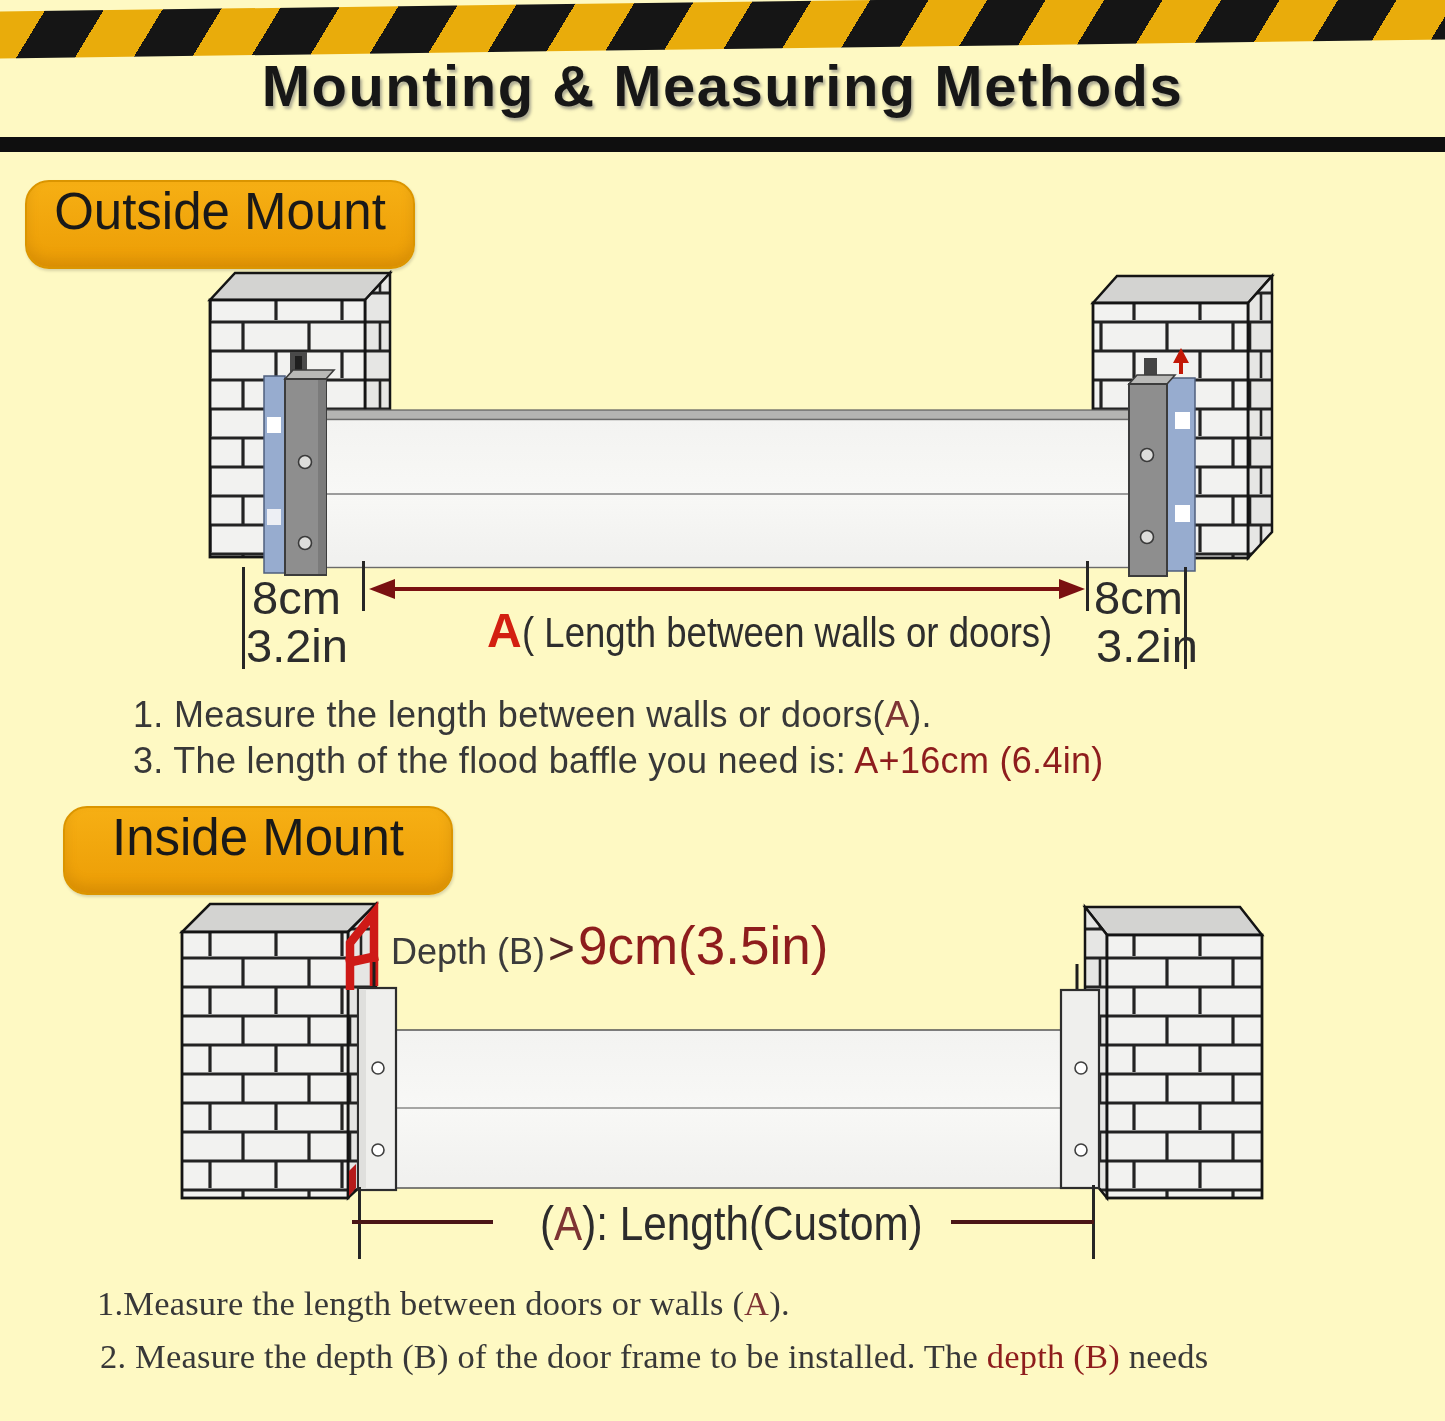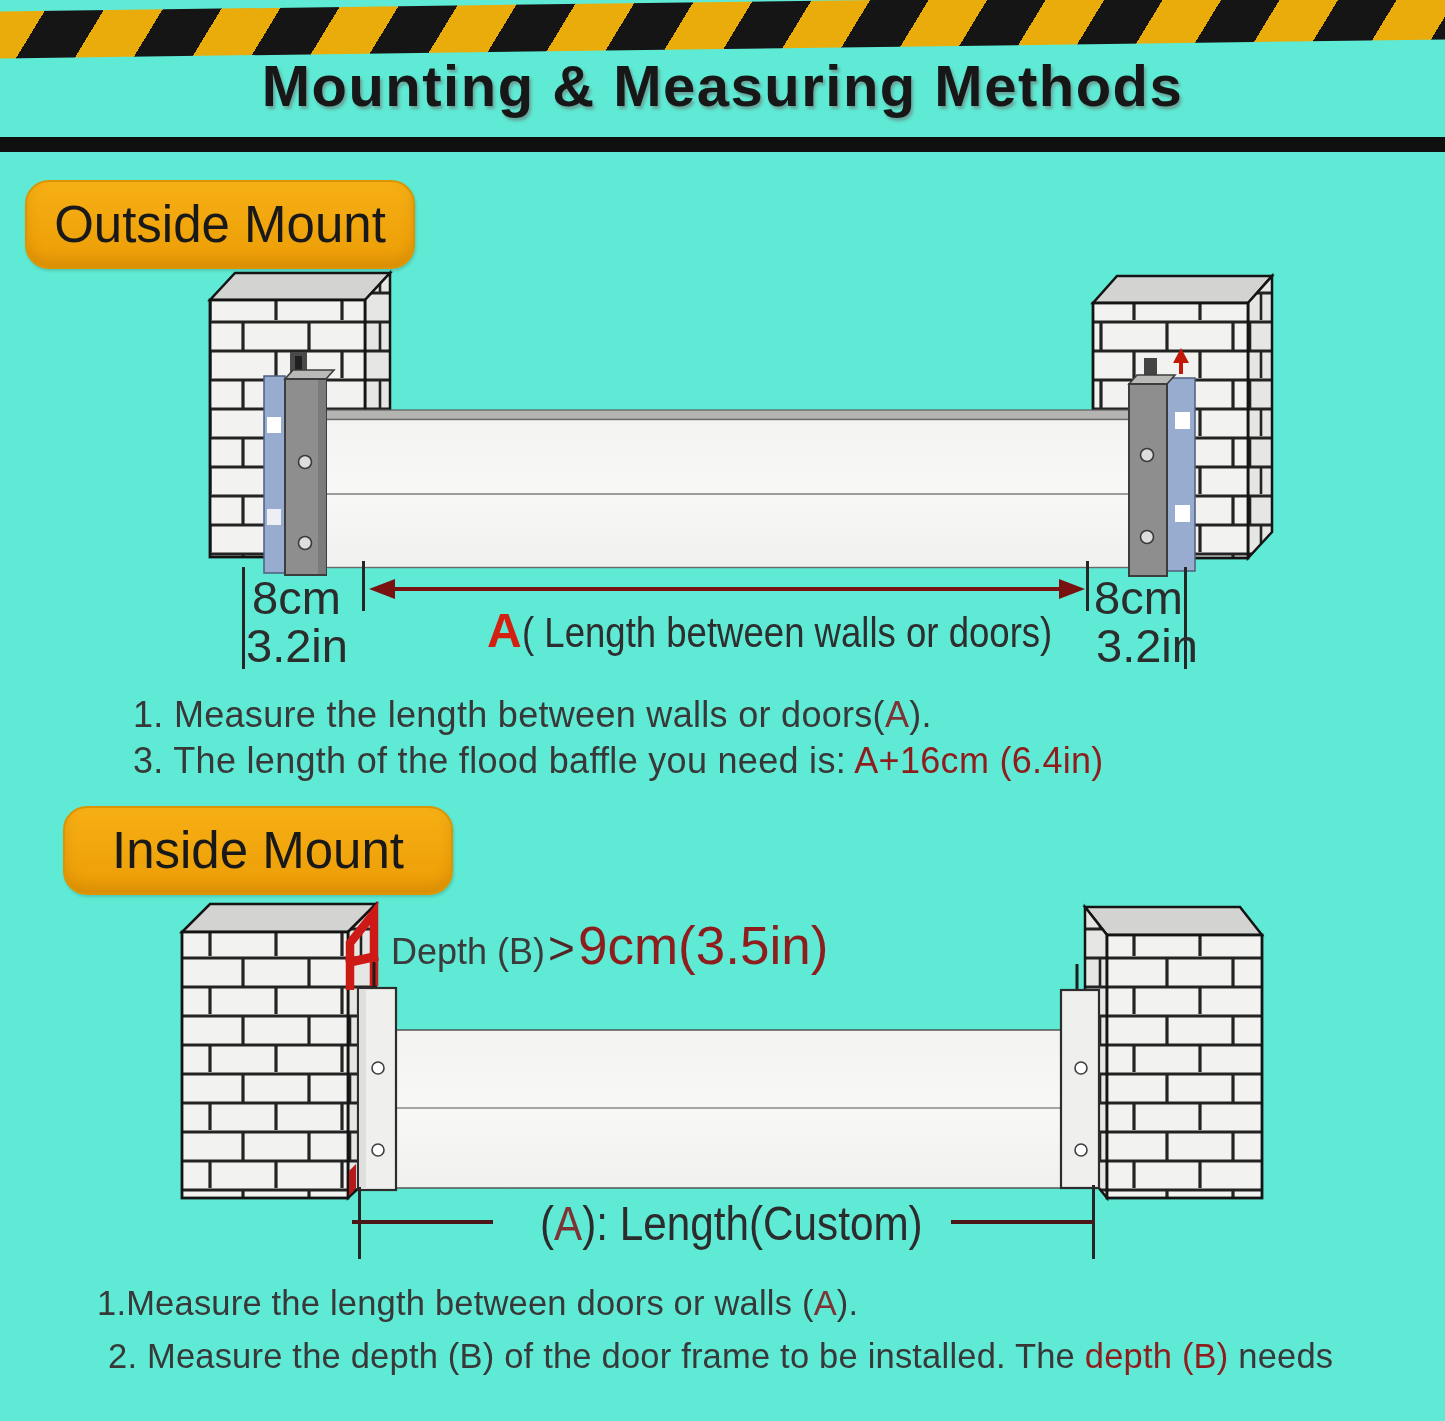--- a/index.html
+++ b/index.html
@@ -1,17 +1,17 @@
 <!DOCTYPE html>
 <html><head>
 <meta charset="utf-8">
 <style>
   html,body{margin:0;padding:0;background:#ffffff;}
   #canvas{
-    position:relative;width:1445px;height:1421px;overflow:hidden;background:#5eead4;
+    position:relative;width:1445px;height:1421px;overflow:hidden;background:#fef9c3;
     font-family:"Liberation Sans","DejaVu Sans",sans-serif;color:#2e2e2e;
   }
   .abs{position:absolute;}
   
   .hazard{
     position:absolute;left:-14px;top:2px;width:1475px;height:47px;
     transform:rotate(-0.75deg);
     background:repeating-linear-gradient(122deg,#E9AC0B 0 50px,#151515 50px 100px);
   }
   .main-title{
@@ -20,21 +20,21 @@
     text-shadow:2px 3px 3px rgba(110,110,110,.55);
     white-space:nowrap;
   }
   .black-bar{position:absolute;left:0;top:137px;width:1445px;height:15px;background:#0f0f0f;}
   
   .badge{
     position:absolute;left:25px;width:386px;height:85px;border-radius:24px;
     background:linear-gradient(180deg,#F6AF14,#EC9D05);
     border:2px solid #DB9500;
     box-shadow:inset 0 -8px 12px rgba(150,90,0,.22), 1px 2px 3px rgba(0,0,0,.15);
-    display:flex;align-items:center;justify-content:center;
+    display:flex;justify-content:center;
     font-size:51px;color:#191919;white-space:nowrap;
   }
   .badge.outside{top:180px;}
   .badge.inside{top:806px;margin-left:38px;}
   
   .dim{position:absolute;font-size:47px;color:#2c2c2c;white-space:nowrap;}
   .vline{position:absolute;width:2.5px;background:#262626;}
   .rseg{position:absolute;height:3.5px;background:#4A1616;}
   .dblarrow{position:absolute;left:369px;top:578px;width:716px;height:22px;display:flex;align-items:center;}
   .dblarrow::before{content:"";width:0;height:0;border-top:10px solid transparent;border-bottom:10px solid transparent;border-right:26px solid #7A1111;}
@@ -45,21 +45,21 @@
   .span-label-1 .rest{font-size:43px;color:#2e2e2e;display:inline-block;transform:scaleX(.85);transform-origin:left bottom;}
   .depth-label{position:absolute;left:391px;top:915px;display:flex;align-items:baseline;white-space:nowrap;}
   .depth-label .t{font-size:36px;color:#3b3b3b;}
   .depth-label .gt{font-size:46px;color:#532626;margin:0 3px;}
   .depth-label .v{font-size:53px;color:#8E1D1D;}
   .span-label-2{position:absolute;left:540px;top:1196px;display:flex;align-items:baseline;white-space:nowrap;
     font-size:48px;color:#2c2c2c;transform:scaleX(.88);transform-origin:left bottom;}
   .span-label-2 .acc{color:#7E3434;}
   
   .instr{position:absolute;font-size:36px;color:#383838;white-space:nowrap;letter-spacing:.3px;}
-  .instr-b{position:absolute;font-size:34.5px;color:#383838;white-space:nowrap;letter-spacing:.2px;}
+  .instr-b{position:absolute;font-size:34.5px;color:#383838;white-space:nowrap;letter-spacing:.2px;font-family:Liberation Serif, serif;}
   .acc-a{color:#7E3434;}
   .acc-red{color:#8E1D1D;margin-top:35px;}
 </style>
 </head>
 <body>
 
 <div id="canvas">
 
   <div class="hazard"></div>
   <div class="main-title">Mounting &amp; Measuring Methods</div>
@@ -219,17 +219,17 @@
   <div class="rseg" style="left:951px;top:1220px;width:143px"></div>
   <div class="span-label-2">
     <span>(</span>
       <span class="acc">A</span>
       <span>): Length(Custom)</span>
   </div>
 
   <div class="instr-b" style="left:97px;top:1284px">
     <span>1.Measure the length between doors or walls (</span><span class="acc-a">A</span><span>).</span>
   </div>
-  <div class="instr-b" style="left:108px;top:1337px">
+  <div class="instr-b" style="left:100px;top:1337px">
     <span>2. Measure the depth (B) of the door frame to be installed. The </span><span class="acc-red">depth (B)</span><span> needs</span>
   </div>
 
 </div>
 
 </body></html>

